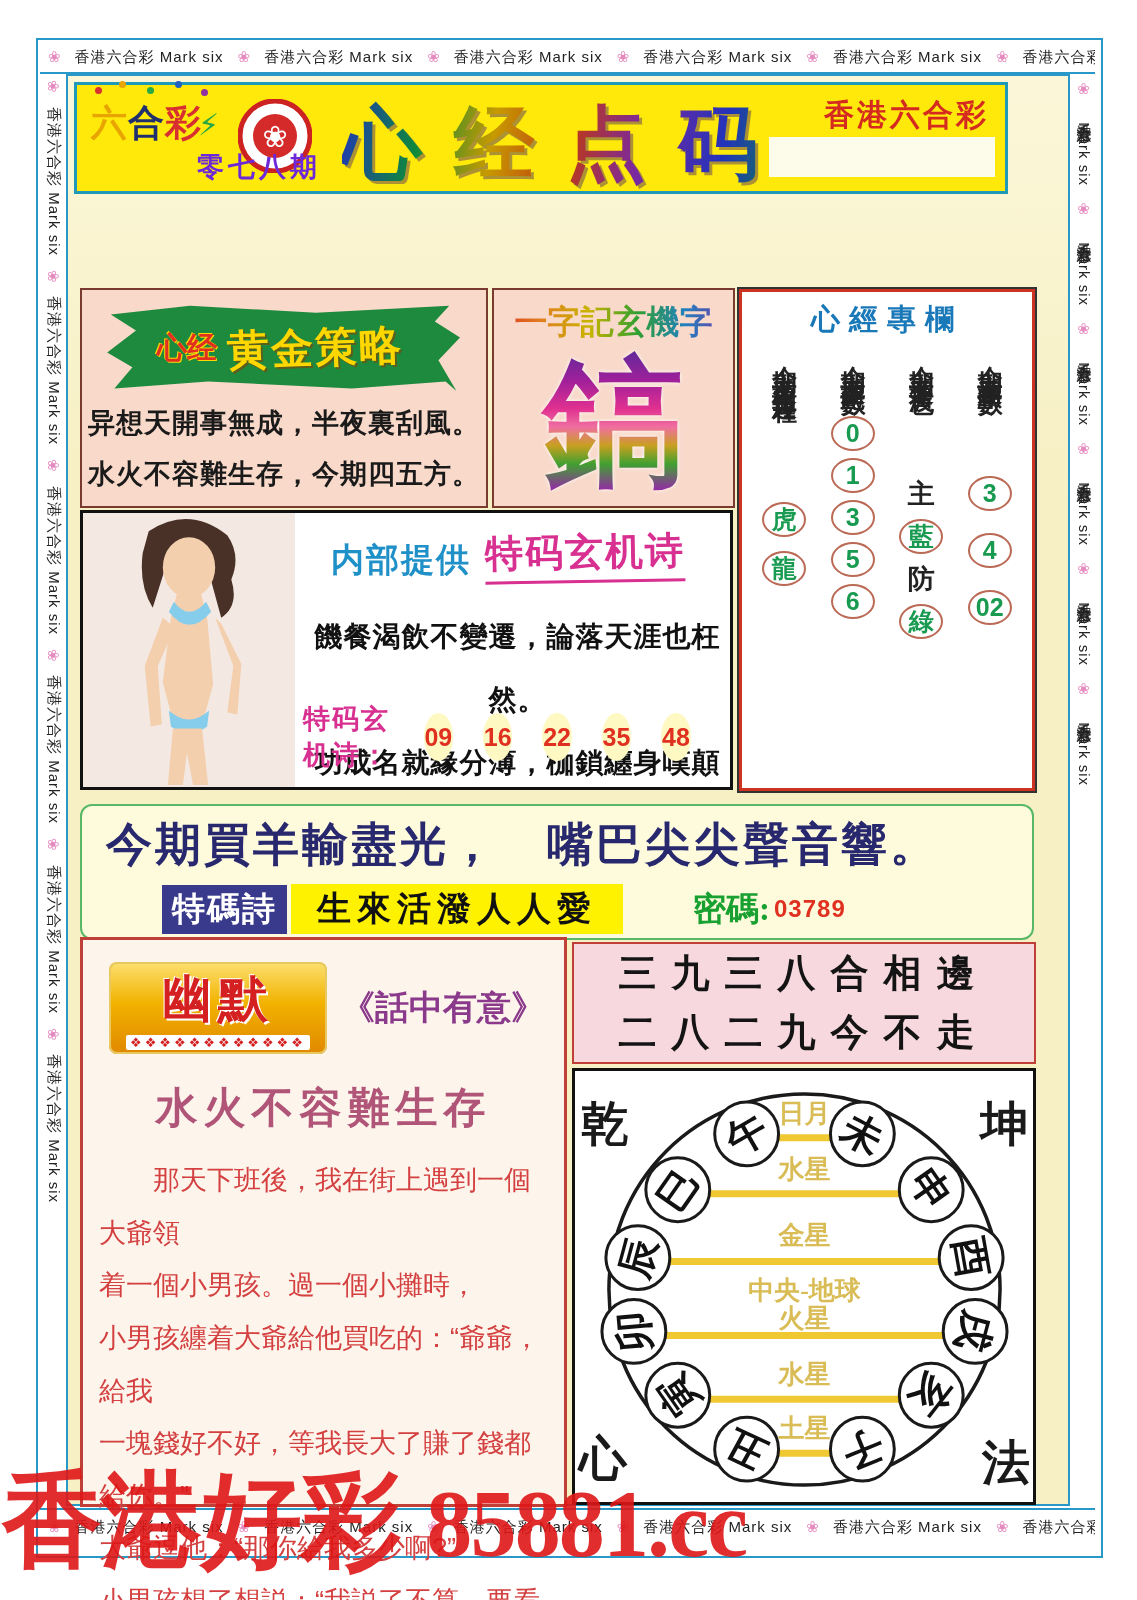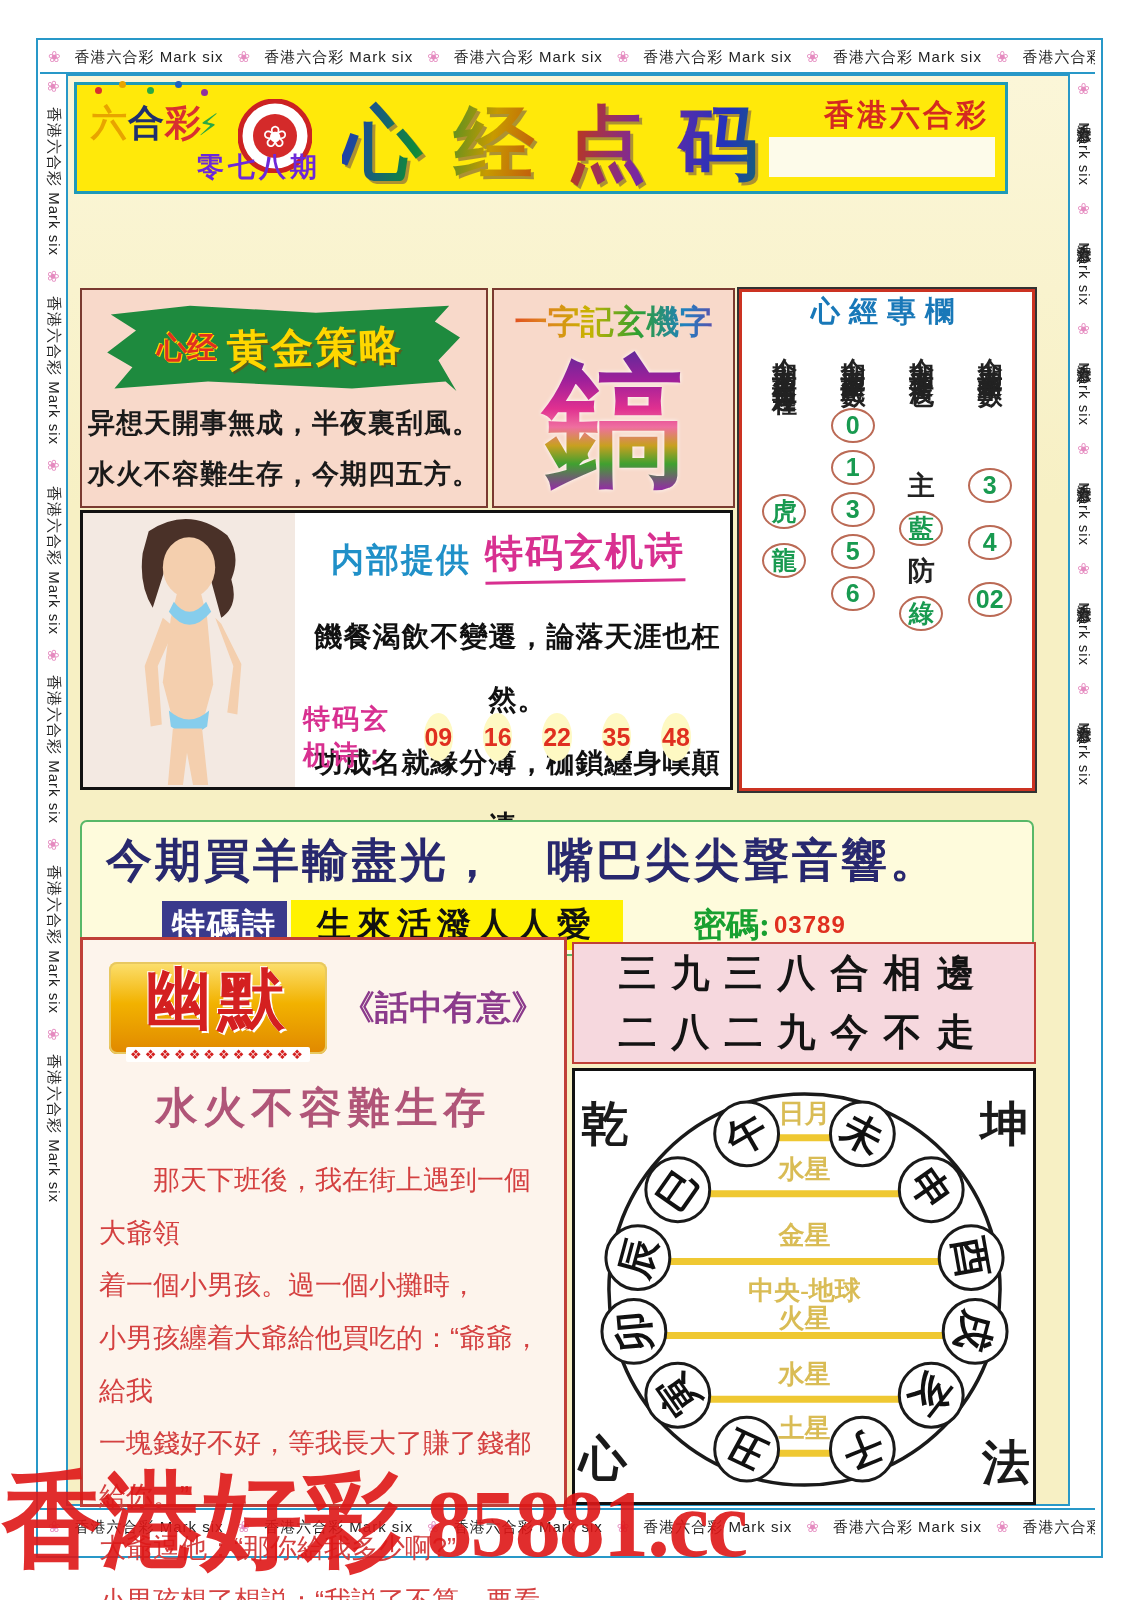--- a/index.html
+++ b/index.html
@@ -56,21 +56,21 @@
   .word-heading{margin-top:10px;font-size:33px;font-weight:900;
     background:linear-gradient(90deg,#e03020,#e08020,#c8b400,#30a030,#2080c0,#8030a0);
     -webkit-background-clip:text;background-clip:text;color:transparent;}
   .word-char{margin-top:2px;font-size:140px;line-height:1.1;font-weight:900;
     background:linear-gradient(180deg,#5a2a9a 0%,#a0209a 22%,#e03090 40%,#ef6fa0 52%,#c8a020 64%,#40a030 76%,#9030a0 92%);
     -webkit-background-clip:text;background-clip:text;color:transparent;
     filter:drop-shadow(0 0 2px #ffffff);}
   
   .panel{position:absolute;left:671px;top:213px;width:296px;height:502px;background:#FFFFFF;
     border:3px solid #CC3322;outline:2px solid #333;box-sizing:border-box;}
-  .panel-title{text-align:center;font-size:29px;font-weight:900;color:#1878B8;letter-spacing:9px;}
+  .panel-title{margin-top:8px;text-align:center;font-size:29px;font-weight:900;color:#1878B8;letter-spacing:9px;}
   .panel-cols{display:flex;justify-content:space-around;padding:6px 8px 0 8px;}
   .vcol{display:flex;flex-direction:column;align-items:center;}
   .vcol-heading{writing-mode:vertical-rl;text-orientation:upright;font-size:25px;color:#222;font-weight:600;letter-spacing:5px;line-height:1.1;}
   .vcol-items{display:flex;flex-direction:column;align-items:center;margin-top:10px;}
   .oval{min-width:44px;height:35px;border:2px solid #BB6A55;border-radius:50%;display:flex;align-items:center;justify-content:center;
     color:#189A50;font-weight:700;font-size:25px;padding:0 3px;box-sizing:border-box;background:#fff;}
   .gap16>*{margin-bottom:14px;} .gap8>*{margin-bottom:7px;} .gap24>*{margin-bottom:22px;}
   .plainchar{color:#222;font-size:27px;font-weight:700;}
   .mt-zo{margin-top:86px;} .mt-head{margin-top:70px;}
   
@@ -79,34 +79,34 @@
   .special-content{flex:1;position:relative;}
   .sp-header{margin:14px 0 0 36px;display:flex;align-items:flex-end;gap:14px;}
   .provider{color:#2090C8;font-size:33px;font-weight:800;letter-spacing:2px;}
   .sp-title{color:#D83090;font-size:38px;font-weight:900;letter-spacing:2px;border-bottom:3px solid #D83090;padding-bottom:2px;transform:rotate(-1deg);}
   .sp-poem{margin:22px 0 0 10px;text-align:center;font-size:28px;font-weight:700;color:#111;line-height:2.25;letter-spacing:1px;}
   .lucky-row{position:absolute;left:8px;bottom:14px;display:flex;align-items:center;width:96%;}
   .lucky-label{color:#D83090;font-size:27px;font-weight:900;letter-spacing:2px;margin-right:14px;}
   .num-circle{width:48px;height:48px;border-radius:50%;background:#fef9c3;color:#E03020;font-size:25px;font-weight:900;
     display:flex;align-items:center;justify-content:center;margin-right:30px;}
   
-  .box-slogan{position:absolute;left:12px;top:744px;width:954px;height:136px;background:#FEFBDC;border:2px solid #58B868;border-radius:7px;box-sizing:border-box;}
+  .box-slogan{position:absolute;left:12px;top:728px;width:954px;height:136px;background:#FEFBDC;border:2px solid #58B868;border-radius:12px;box-sizing:border-box;}
   .slogan-line{margin:8px 0 0 24px;font-size:46px;font-weight:900;color:#28286E;letter-spacing:3px;}
   .slogan-row{display:flex;align-items:center;margin:8px 0 0 80px;}
   .tag-navy{background:#3A3A8C;color:#fff;font-size:33px;font-weight:900;padding:2px 10px;letter-spacing:2px;}
   .phrase-yellow{background:#FFF200;color:#111;font-size:34px;font-weight:900;padding:2px 26px;letter-spacing:6px;margin-left:4px;}
   .pw-group{display:flex;align-items:center;margin-left:70px;}
   .pw-label{color:#18A030;font-size:33px;font-weight:900;}
   .pw-value{color:#E03020;font-size:24px;font-weight:800;margin-left:4px;letter-spacing:1px;}
   
   .box-humor{position:absolute;left:12px;top:861px;width:487px;height:570px;background:#FDF4EC;border:3px solid #C04038;box-sizing:border-box;}
   .humor-head{display:flex;align-items:center;gap:14px;margin:22px 0 0 26px;}
   .humor-badge{width:218px;height:92px;border-radius:8px;background:linear-gradient(180deg,#FCE070 0%,#F2B200 45%,#E08800 100%);
     display:flex;flex-direction:column;align-items:center;justify-content:center;box-shadow:0 0 0 2px #E8C860 inset;}
-  .humor-badge .bt{color:#D42020;font-size:67px;font-weight:900;letter-spacing:6px;text-shadow:2px 2px 0 #fff,-1px -1px 0 #fff;}
+  .humor-badge .bt{color:#D42020;font-size:50px;font-weight:900;letter-spacing:6px;text-shadow:2px 2px 0 #fff,-1px -1px 0 #fff;}
   .humor-band{margin-top:2px;background:#fff;color:#D42020;font-size:13px;letter-spacing:3px;line-height:1;padding:1px 4px;border-radius:2px;}
   .humor-series{color:#8B3A8B;font-size:34px;font-weight:900;}
   .humor-title{margin-top:26px;text-align:center;font-size:42px;font-weight:600;color:#B05578;letter-spacing:6px;}
   .humor-story{margin:18px 16px 0 16px;color:#D44040;font-size:27px;font-weight:500;line-height:1.95;}
   .humor-story .ln-first{text-indent:2em;}
   
   .box-npoem{position:absolute;left:504px;top:866px;width:464px;height:122px;background:#F6D8DE;border:2px solid #C04038;box-sizing:border-box;
     display:flex;flex-direction:column;align-items:center;justify-content:center;}
   .npoem-line{font-size:38px;font-weight:900;color:#141414;letter-spacing:15px;line-height:1.55;}
   .box-diagram{position:absolute;left:504px;top:992px;width:464px;height:437px;background:#fff;border:3px solid #111;box-sizing:border-box;}

